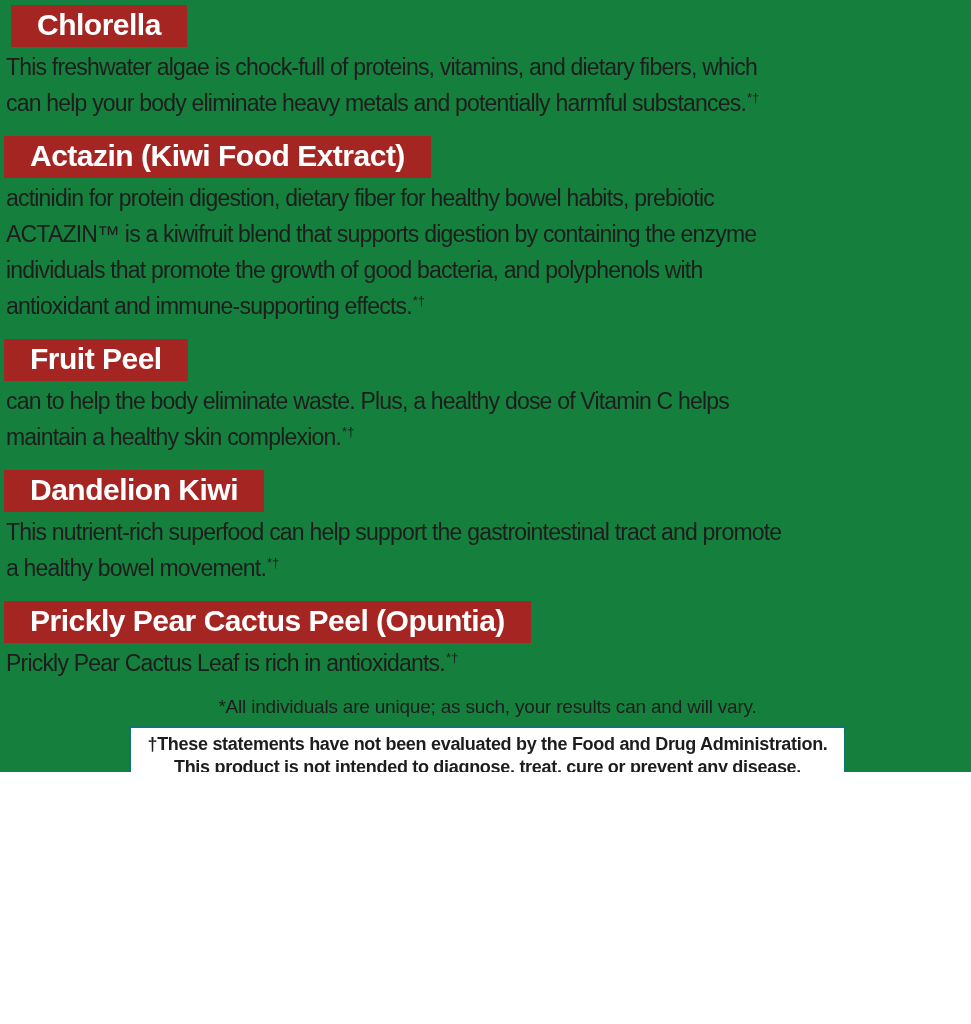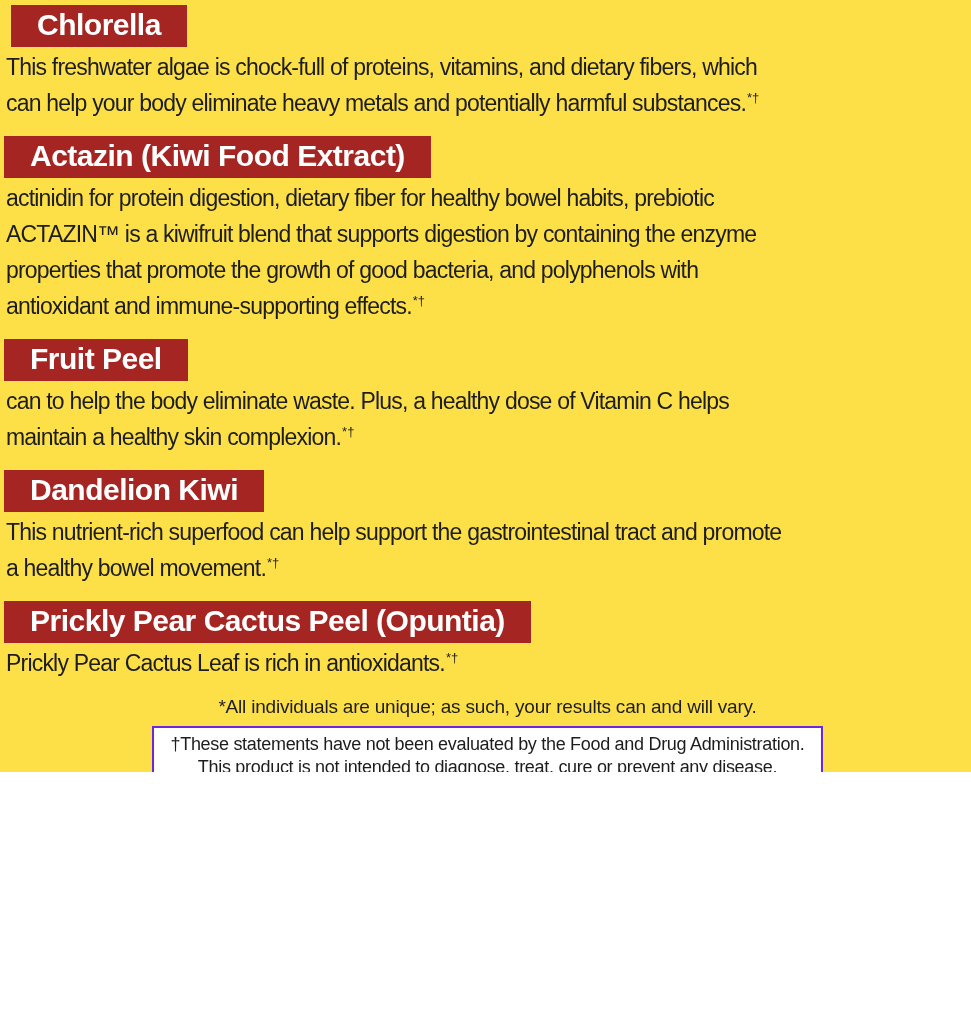--- a/index.html
+++ b/index.html
@@ -8,21 +8,21 @@
     background: #ffffff;
     font-family: "Liberation Sans", "DejaVu Sans", sans-serif;
   }
   .sheet {
     position: relative;
     width: 971px;
     height: 772px;
     box-sizing: border-box;
     padding: 5px 0 0 4px;
     overflow: hidden;
-    background: #fde047;
+    background: #15803d;
     color: var(--text, #1d1d1d);
   }
   .ingredient { margin: 0; }
   .badge {
     display: inline-block;
     background: var(--accent, #a42522);
     color: #ffffff;
     font-size: 30px;
     font-weight: 700;
     letter-spacing: -0.5px;
@@ -54,43 +54,43 @@
     text-align: center;
   }
   .vary {
     font-size: 19px;
     font-weight: 400;
     letter-spacing: -0.2px;
     margin: 0 0 8px 0;
   }
   .fda-box {
     display: inline-block;
-    border: 2px solid #6d28d9;
+    border: 2px solid #0f766e;
     padding: 5px 16px 6px 16px;
     font-size: 18px;
-    font-weight: 400;
+    font-weight: 700;
     letter-spacing: -0.3px;
     line-height: 23px;
     text-align: center;
     background: #ffffff;
   }
 </style>
 </head>
 <body>
 
 <div class="sheet">
   <main id="sections">
       <section class="ingredient"><h2 class="badge">Chlorella</h2><p class="desc">
           <span class="line">This freshwater algae is chock-full of proteins, vitamins, and dietary fibers, which</span>
           <span class="line">can help your body eliminate heavy metals and potentially harmful substances.<sup>*†</sup></span>
         </p></section>
       <section class="ingredient"><h2 class="badge">Actazin (Kiwi Food Extract)</h2><p class="desc">
           <span class="line">actinidin for protein digestion, dietary fiber for healthy bowel habits, prebiotic</span>
           <span class="line">ACTAZIN™ is a kiwifruit blend that supports digestion by containing the enzyme</span>
-          <span class="line">properties that promote the growth of good bacteria, and polyphenols with</span>
+          <span class="line">individuals that promote the growth of good bacteria, and polyphenols with</span>
           <span class="line">antioxidant and immune-supporting effects.<sup>*†</sup></span>
         </p></section>
       <section class="ingredient"></section>
       <section class="ingredient"><h2 class="badge">Fruit Peel</h2><p class="desc">
           <span class="line">can to help the body eliminate waste. Plus, a healthy dose of Vitamin C helps</span>
           <span class="line">maintain a healthy skin complexion.<sup>*†</sup></span>
         </p></section>
       <section class="ingredient"><h2 class="badge">Dandelion Kiwi</h2><p class="desc">
           <span class="line">This nutrient-rich superfood can help support the gastrointestinal tract and promote</span>
           <span class="line">a healthy bowel movement.<sup>*†</sup></span>

